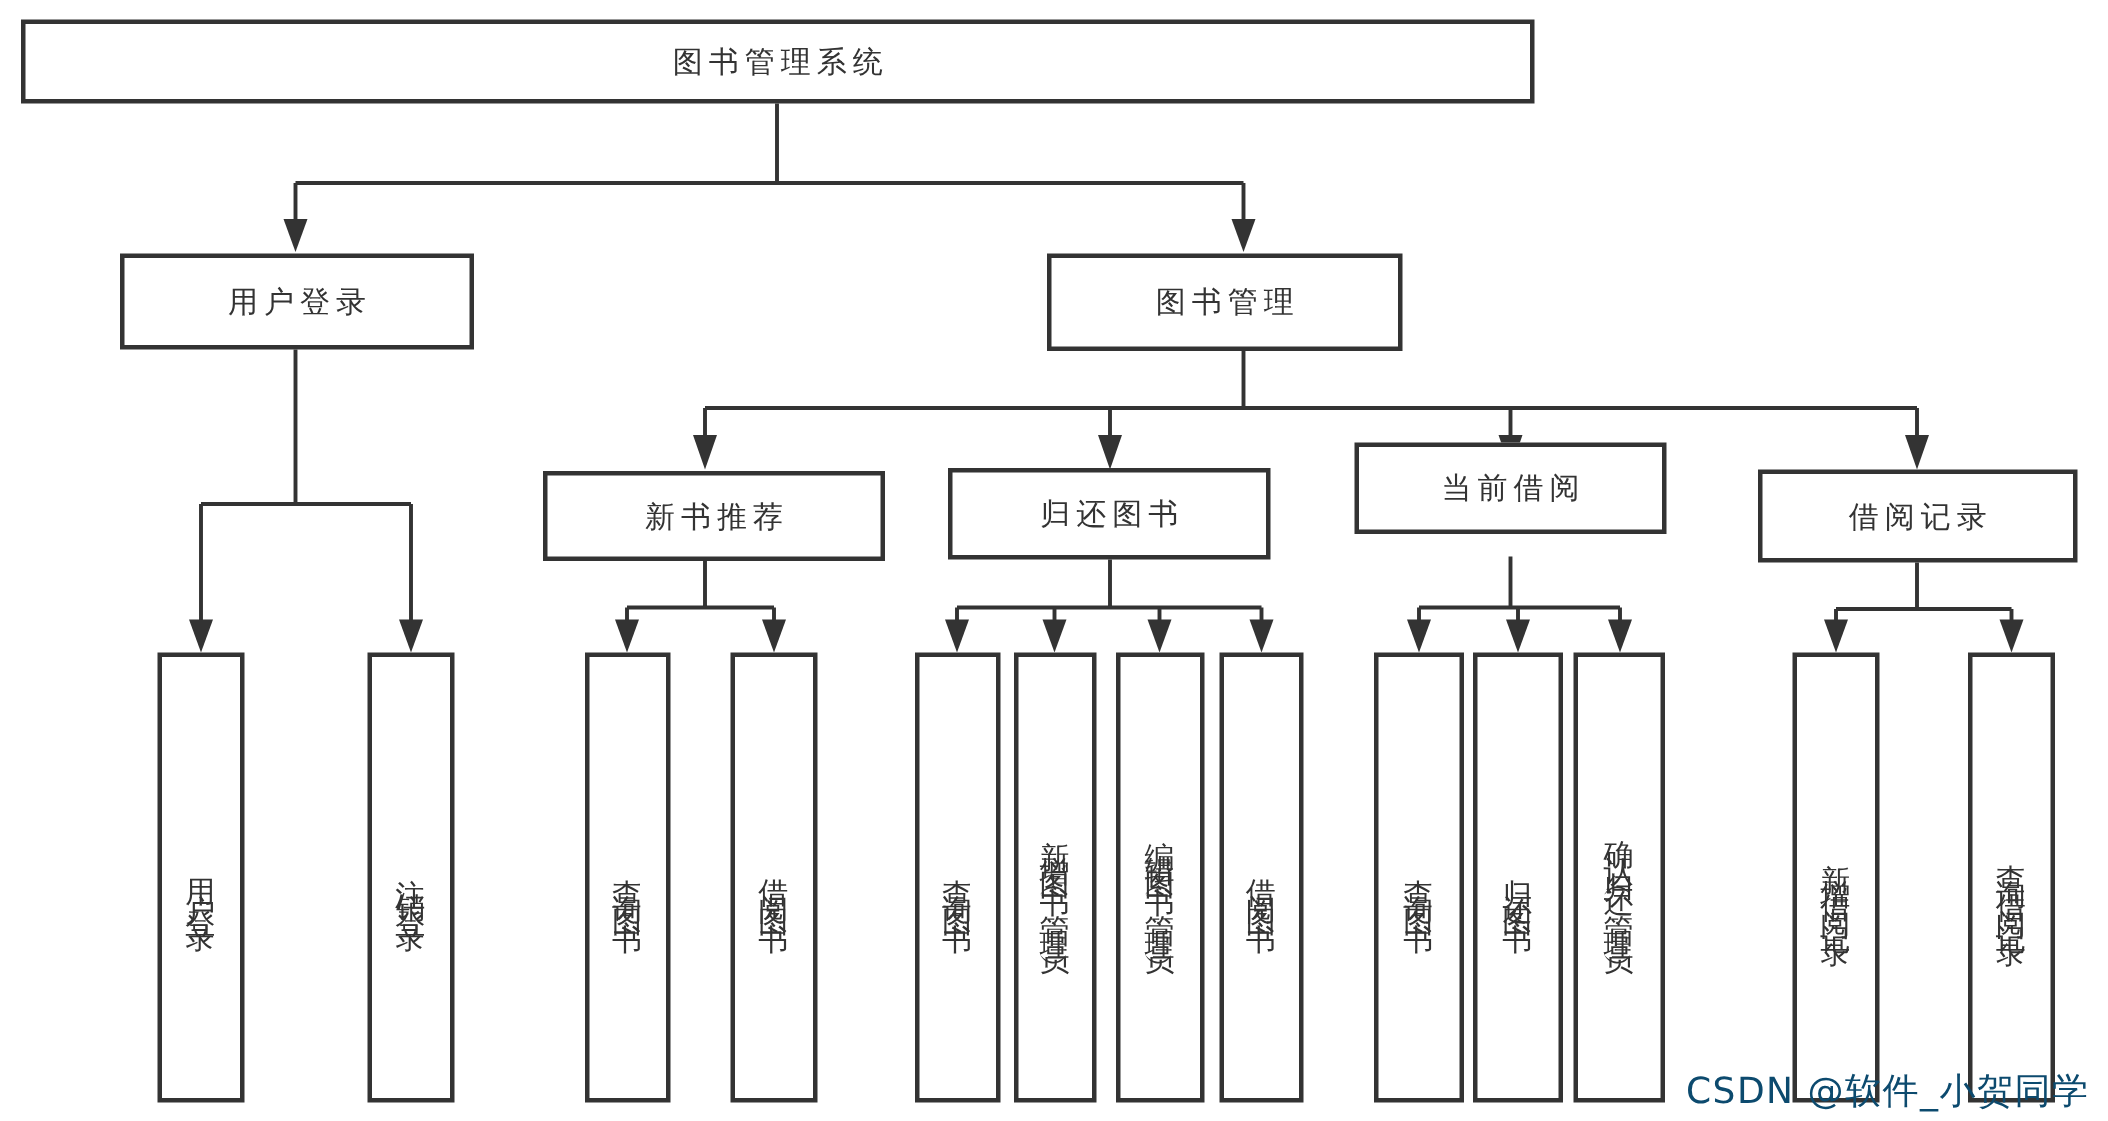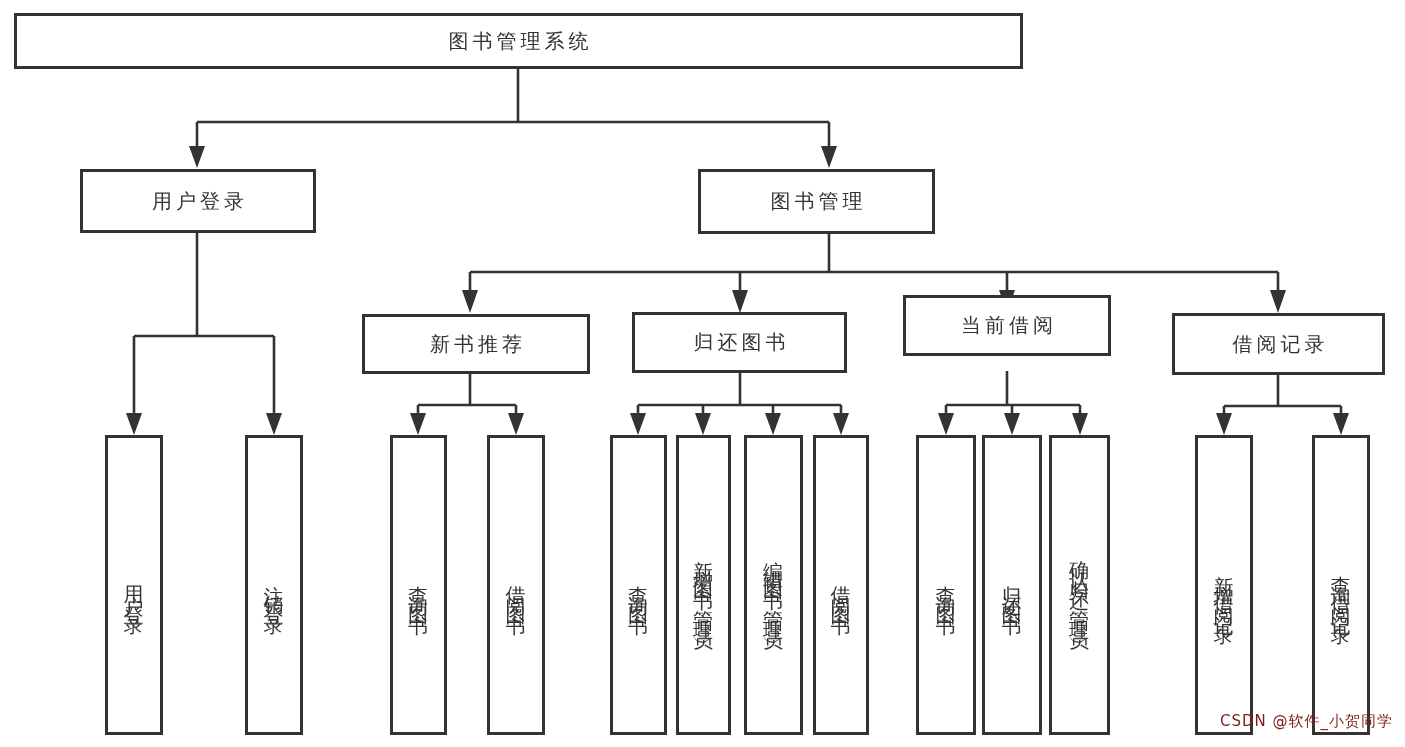--- a/index.html
+++ b/index.html
@@ -49,24 +49,24 @@
     text-orientation: mixed;
     font-size: 20px;
     letter-spacing: 10px;
     padding-top: 10px; 
     line-height: 1.1;
     color: #333333;
   }
   .watermark {
     position: absolute;
     right: 12px;
-    bottom: 16px;
-    font-size: 15px;
+    bottom: 4px;
+    font-size: 24px;
     letter-spacing: 1px;
-    color: #7f1d1d;
+    color: #0c4a6e;
     z-index: 5;
     white-space: nowrap;
   }
 </style>
 </head>
 <body>
 
 <div class="canvas">
 
   <svg class="connectors" viewBox="0 0 1405 747">

